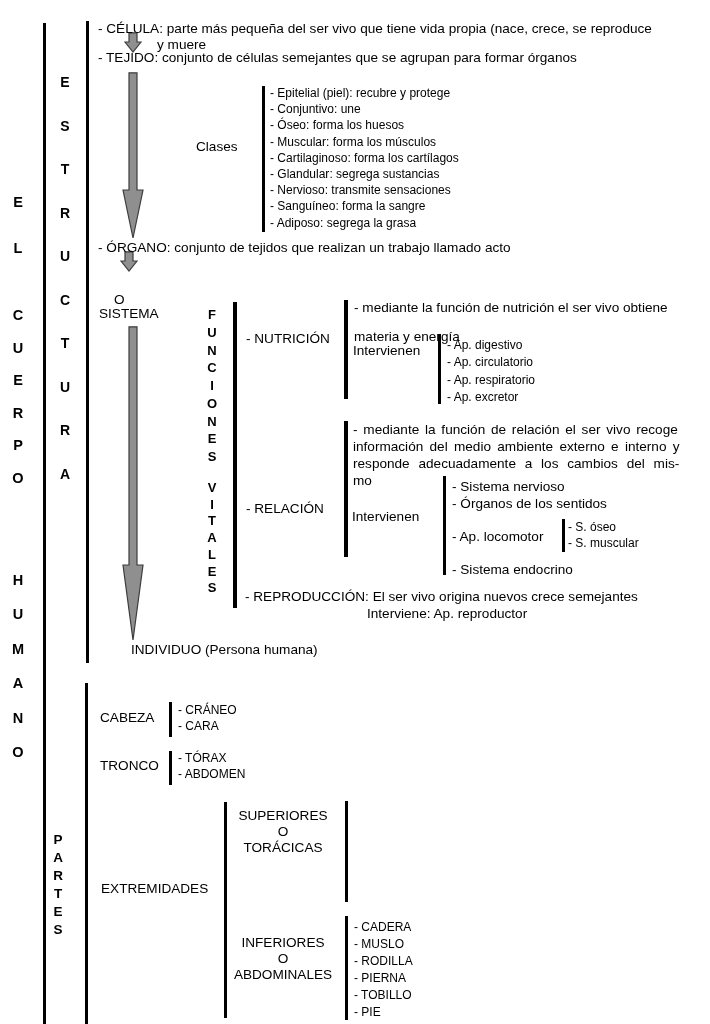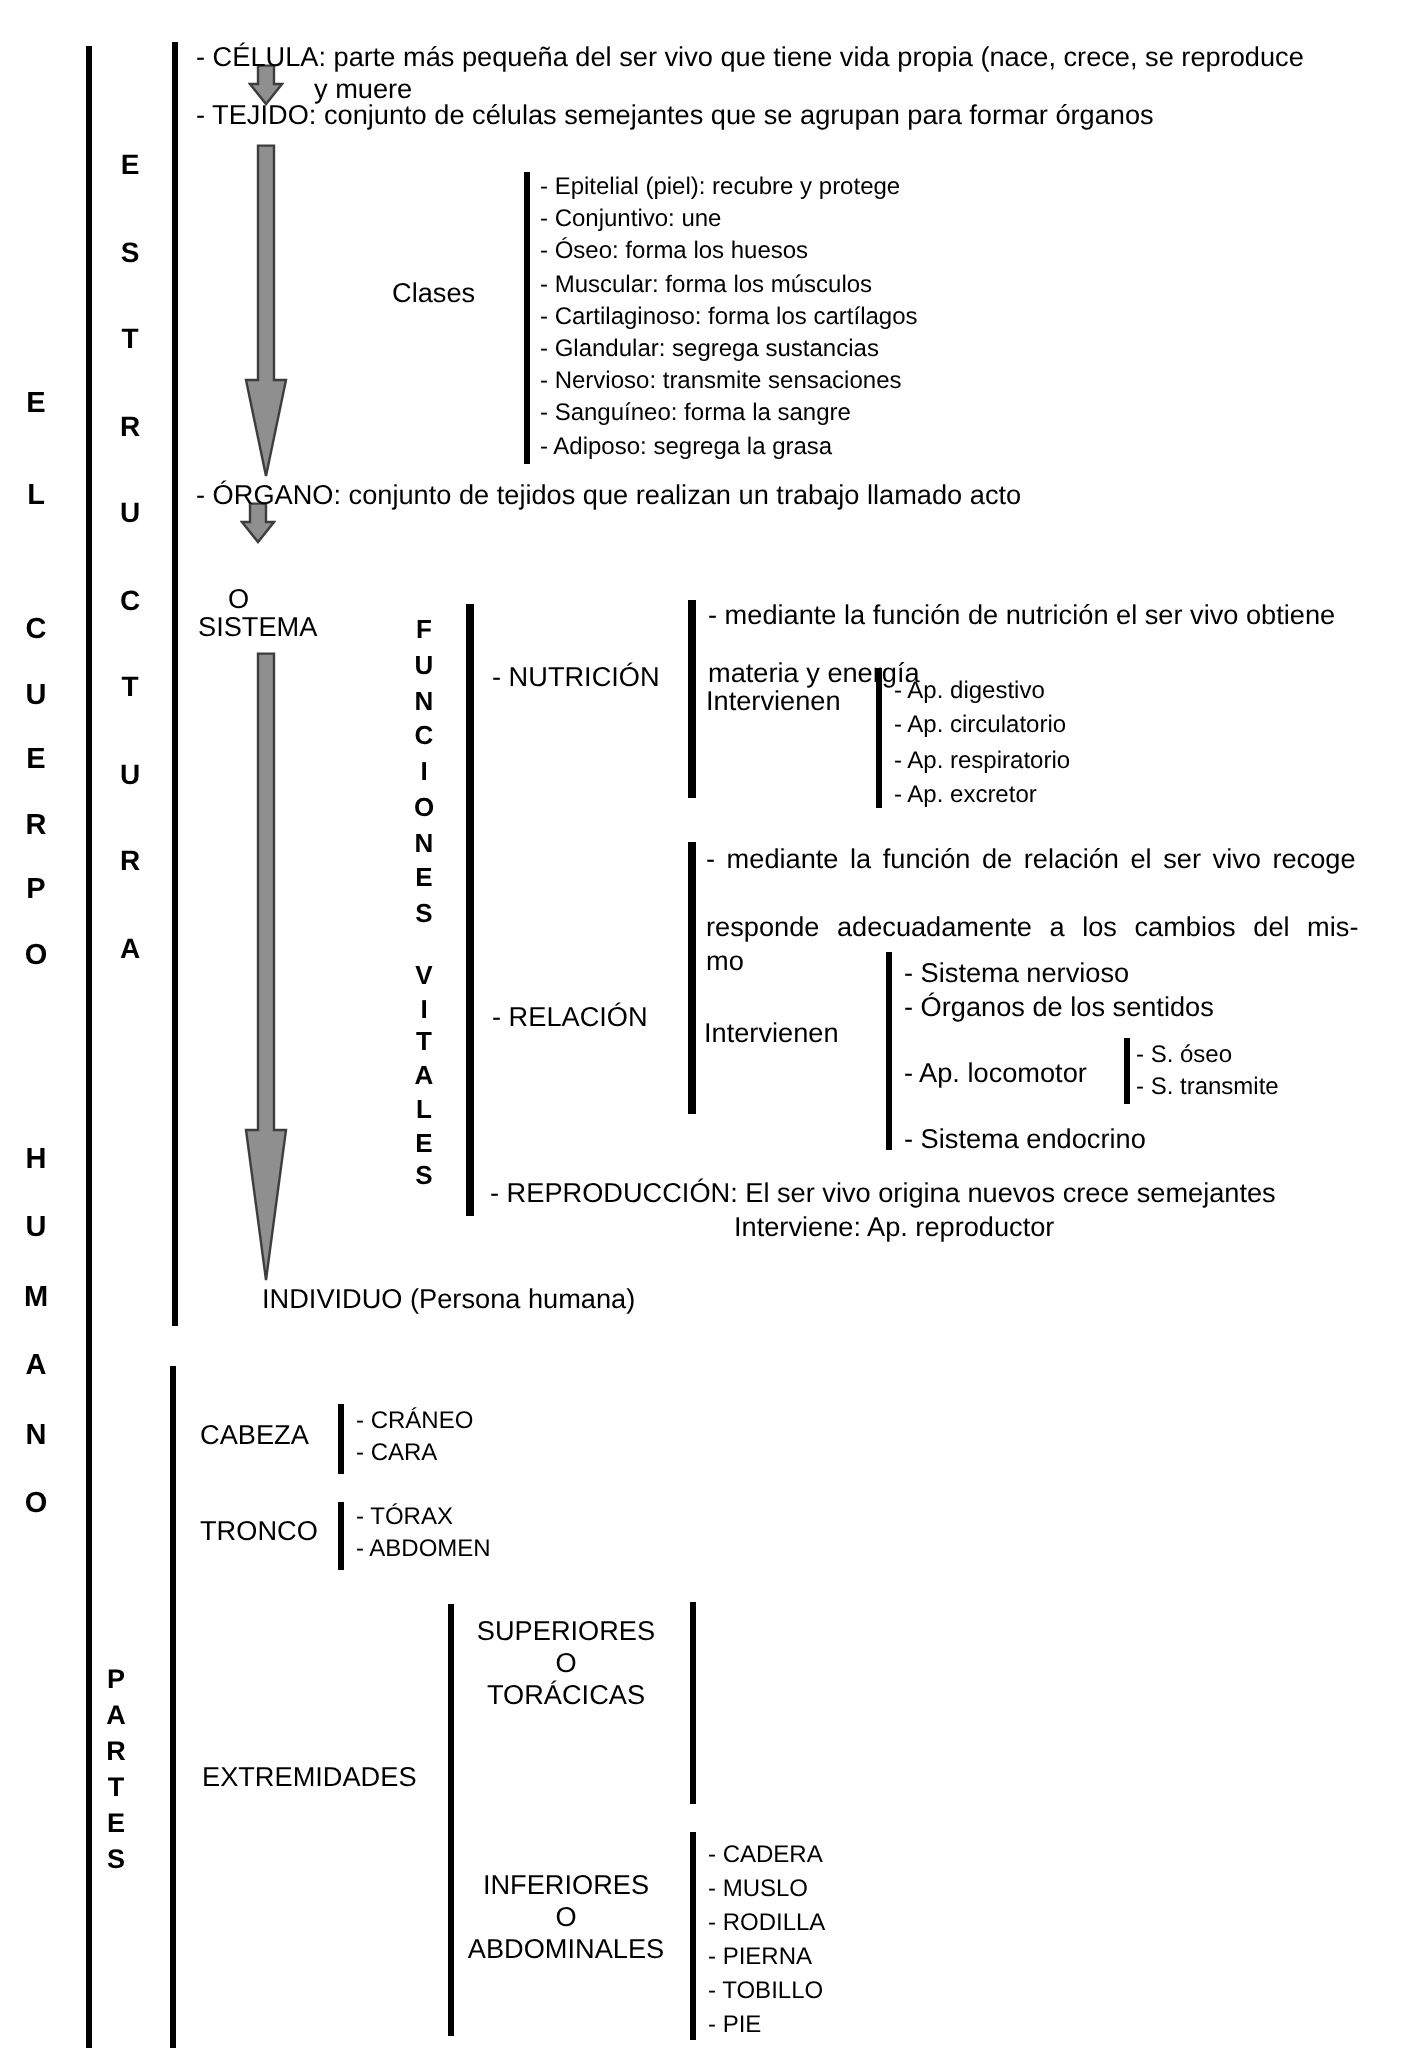--- a/index.html
+++ b/index.html
@@ -140,29 +140,30 @@
   <div class="t" style="left:353px; top:342px;">Intervienen</div>
   <div class="list" style="left:447px; top:337px; line-height:17.4px;">
     <div>- Ap. digestivo</div>
     <div>- Ap. circulatorio</div>
     <div>- Ap. respiratorio</div>
     <div>- Ap. excretor</div>
   </div>
 
   <div class="t b" style="left:246px; top:500px;">- RELACIÓN</div>
   <div class="t" style="left:353px; top:421px; word-spacing:2px;"><span>- mediante la función de relación el ser vivo </span><span class="b">recoge</span></div>
+  <div class="t" style="left:353px; top:438px; word-spacing:2.5px;"><span class="b">información del medio</span><span> ambiente externo e interno y</span></div>
   <div class="t" style="left:353px; top:455px; word-spacing:5px;"><span class="b">responde adecuadamente a los cambios</span><span> del mis-</span></div>
   <div class="t" style="left:353px; top:472px;">mo</div>
   <div class="t" style="left:352px; top:508px;">Intervienen</div>
   <div class="t" style="left:452px; top:478px;">- Sistema nervioso</div>
   <div class="t" style="left:452px; top:495px;">- Órganos de los sentidos</div>
   <div class="t" style="left:452px; top:528px;">- Ap. locomotor</div>
   <div class="list" style="left:568px; top:519px; line-height:16px;">
     <div>- S. óseo</div>
-    <div>- S. transmite</div>
+    <div>- S. muscular</div>
   </div>
   <div class="t" style="left:452px; top:561px;">- Sistema endocrino</div>
 
   <div class="t" style="left:245px; top:588px;"><span class="b">- REPRODUCCIÓN</span><span>: El ser vivo origina nuevos crece semejantes</span></div>
   <div class="t" style="left:367px; top:605px;">Interviene: Ap. reproductor</div>
 
   <div class="t" style="left:99px; top:641px;padding-left:32px;"><span class="b">INDIVIDUO</span><span> (Persona humana)</span></div>
 
   <div class="t b" style="left:100px; top:709px;">CABEZA</div>
   <div class="list" style="left:178px; top:702px; line-height:16px;">

